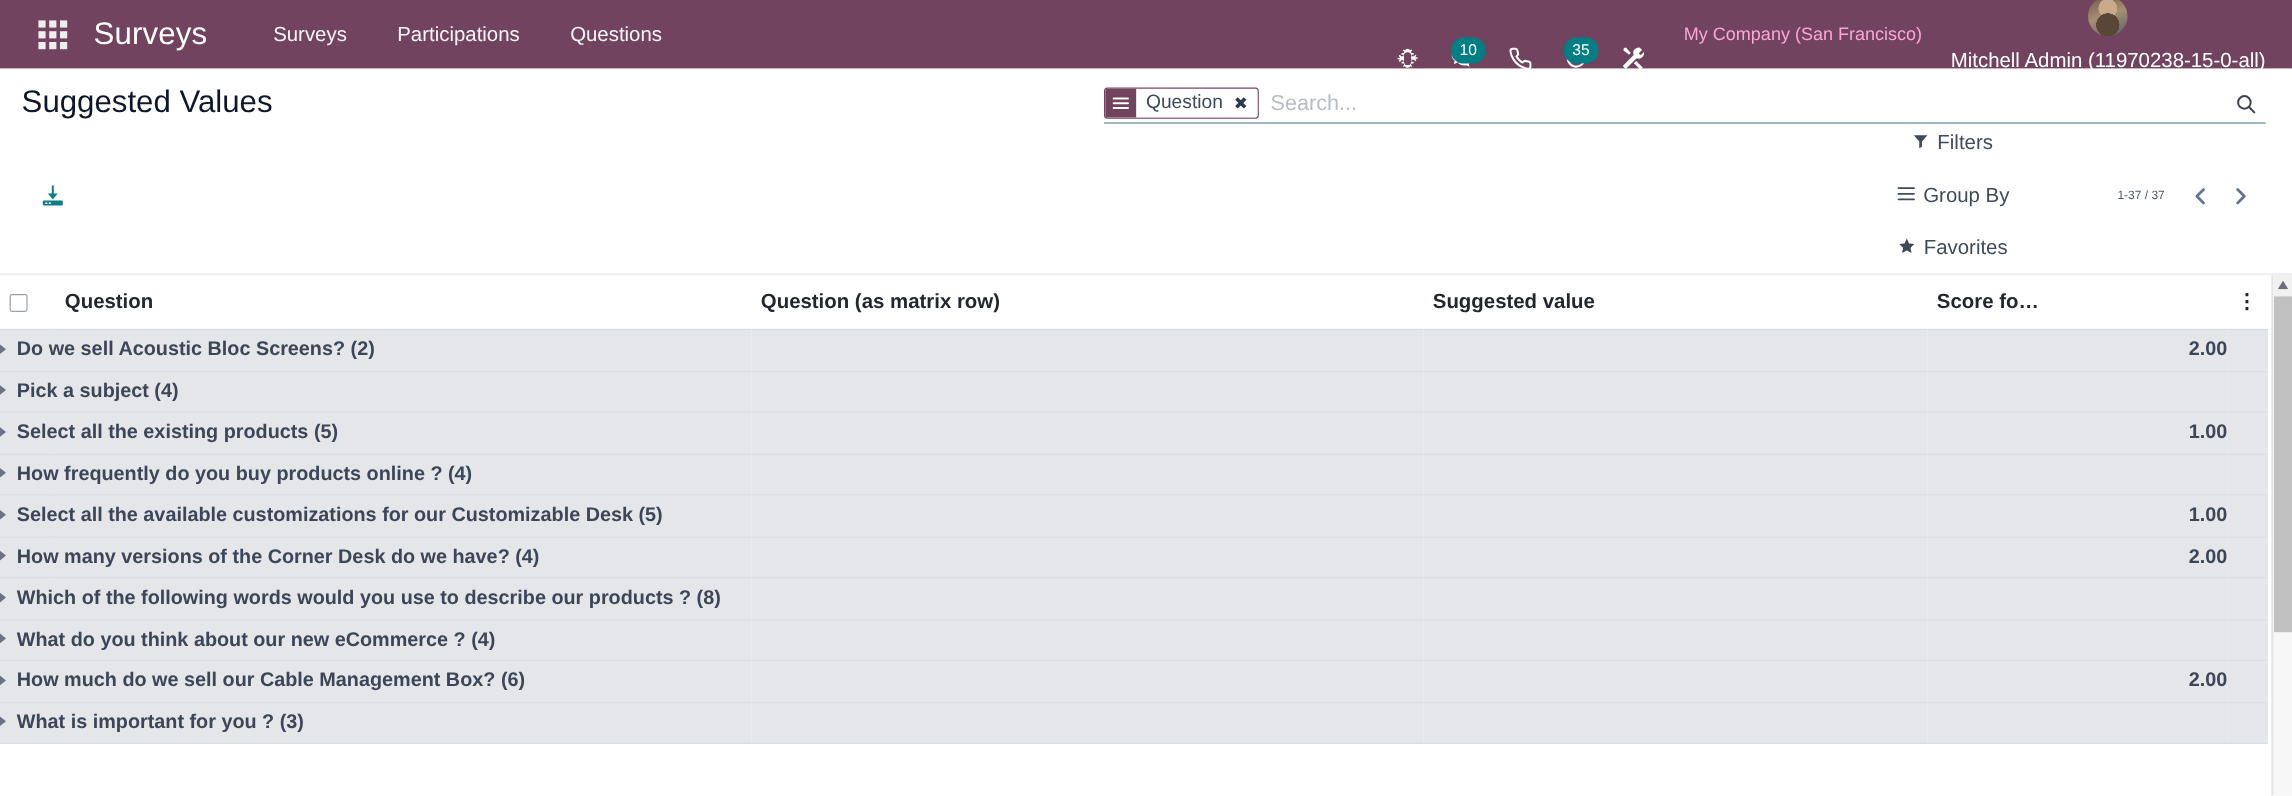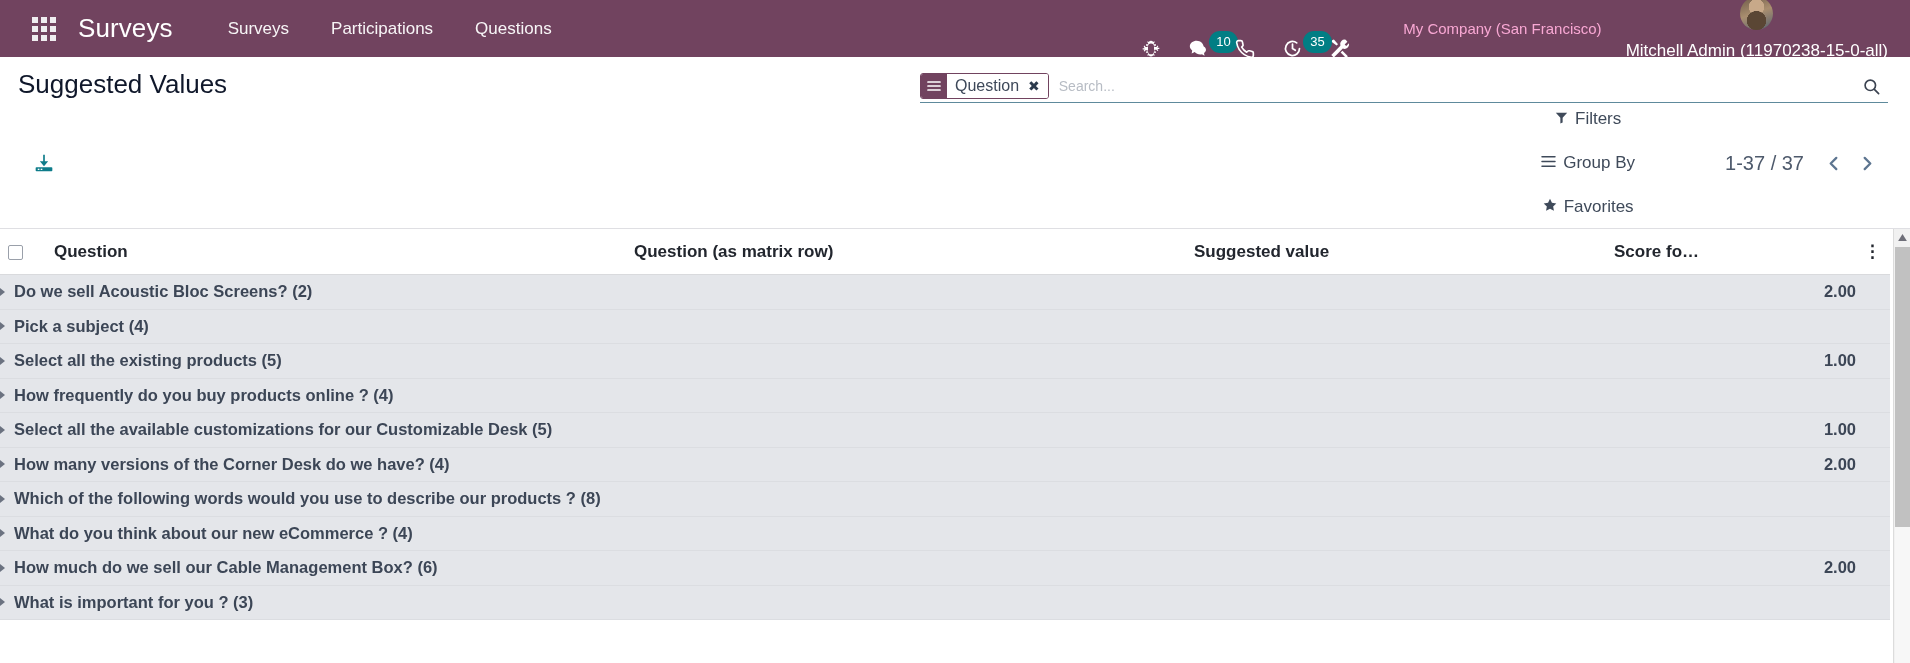--- a/index.html
+++ b/index.html
@@ -49,21 +49,21 @@
     white-space: nowrap;
     cursor: pointer;
     opacity: .95;
   }
   .nav-spacer { flex: 1; }
 
   .sys-icons { display: flex; align-items: center; gap: 5px; margin-right: 14px; }
   .sys-icon {
     position: relative;
     width: 42px; height: 42px;
-    display: flex; align-items: center; justify-content: flex-start;
+    display: flex; align-items: center; justify-content: flex-end;
     cursor: pointer;
     margin-top: 40px;
   }
   .sys-icon svg { display: block; }
   .badge {
     position: absolute;
     top: 3px; left: 21px;
     background: #017e84;
     color: #ffffff;
     font-size: 13px;
@@ -158,21 +158,21 @@
     color: #2b3a4d;
     font-size: 14px;
     display: flex; align-items: center;
     padding: 0 8px 0 2px;
     cursor: pointer;
   }
   .search-input {
     border: none;
     outline: none;
     flex: 1;
-    font-size: 14px;
+    font-size: 18px;
     color: #7f1d1d;
     background: transparent;
     font-family: "Liberation Sans", sans-serif;
     padding: 2px 4px;
   }
   .search-input::placeholder { color: #b7bcc4; }
   .search-btn {
     flex: none;
     display: flex; align-items: center; justify-content: center;
     width: 34px; height: 26px;
@@ -208,21 +208,21 @@
     white-space: nowrap;
   }
   .pager {
     display: flex;
     align-items: center;
     gap: 4px;
     margin-left: 90px;
     padding-right: 6px;
   }
   .pager-value {
-    font-size: 20px;
+    font-size: 10px;
     color: #4e5a6c;
     white-space: nowrap;
     margin-right: 10px;
     cursor: pointer;
   }
   .pager-btn {
     width: 30px; height: 30px;
     display: flex; align-items: center; justify-content: center;
     color: #5d7590;
     cursor: pointer;

